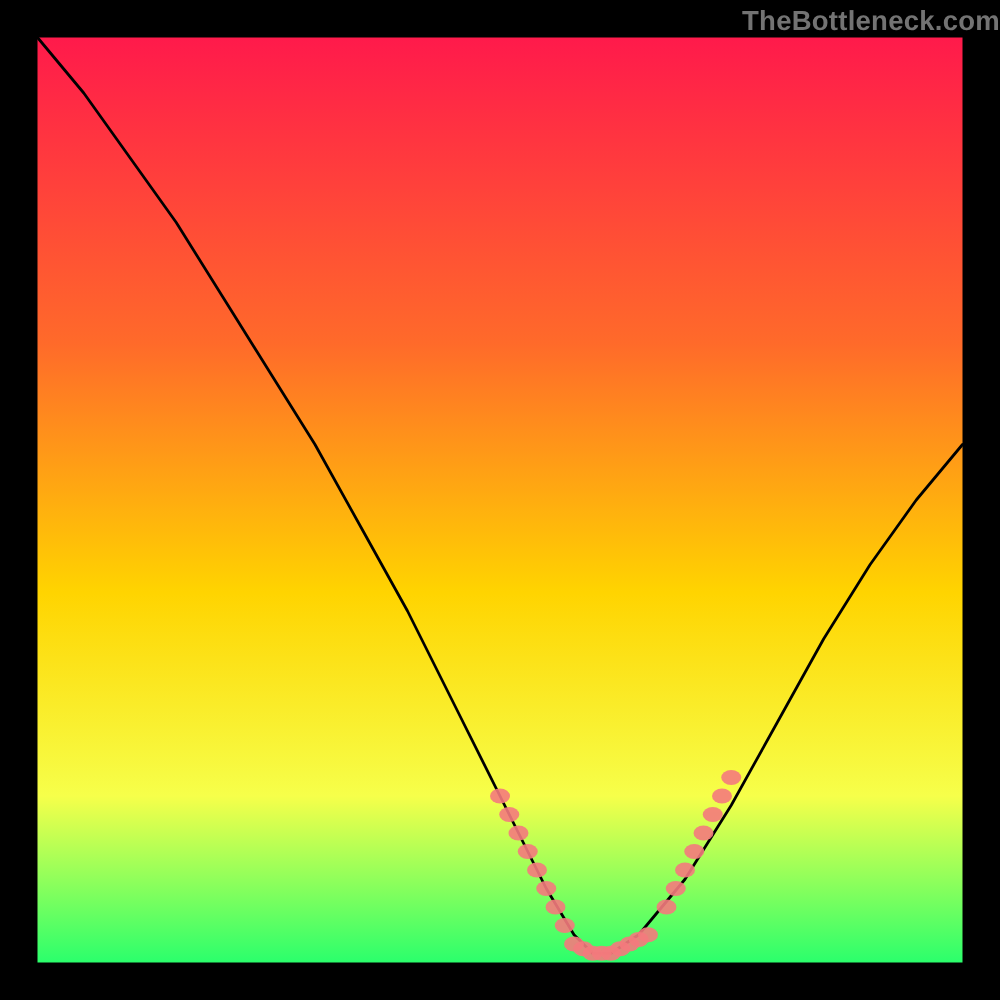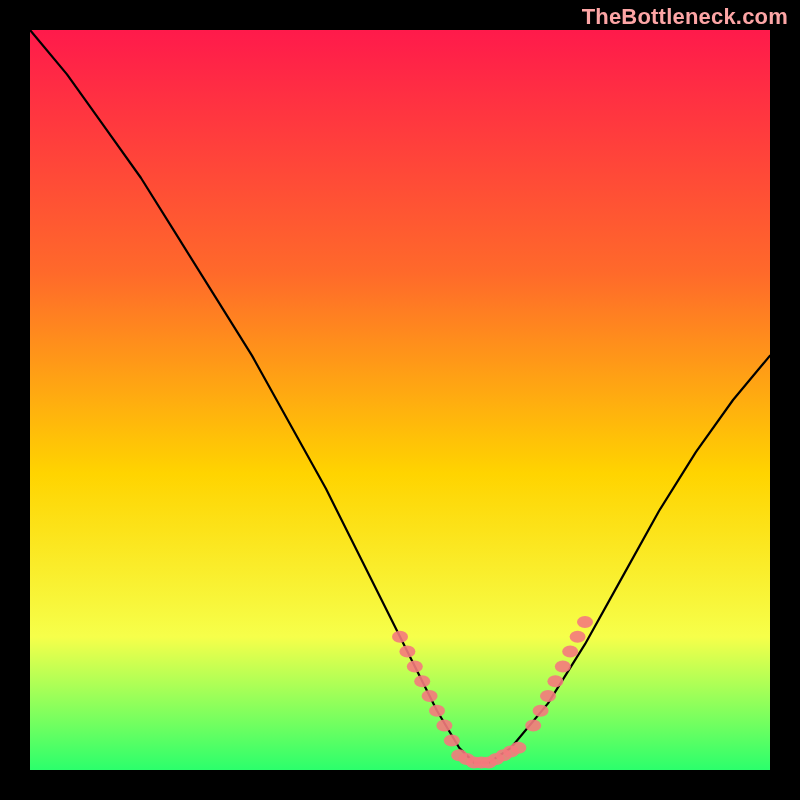--- a/index.html
+++ b/index.html
@@ -16,25 +16,25 @@
     height: 800px;
   }
   svg {
     position: absolute;
     top: 0;
     left: 0;
   }
   .watermark {
     position: absolute;
     top: 4px;
-    right: 12px;
+    right: 0;
     font-family: Arial, Helvetica, sans-serif;
     font-size: 22px;
     font-weight: 600;
-    color: #fca5a5;
+    color: #737373;
     letter-spacing: 0.2px;
   }
 </style>
 </head>
 <body>
 
 <div class="stage">
   <svg width="800" height="800" viewBox="0 0 800 800">
     <defs>
       <linearGradient id="bg-grad" x1="0" y1="0" x2="0" y2="1">

